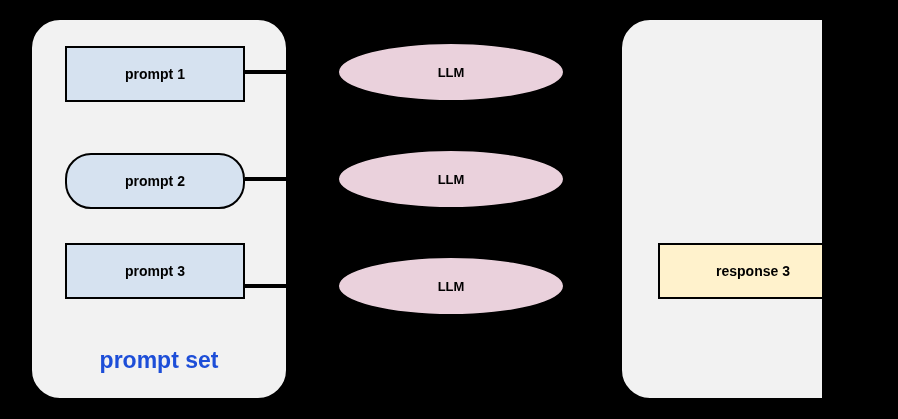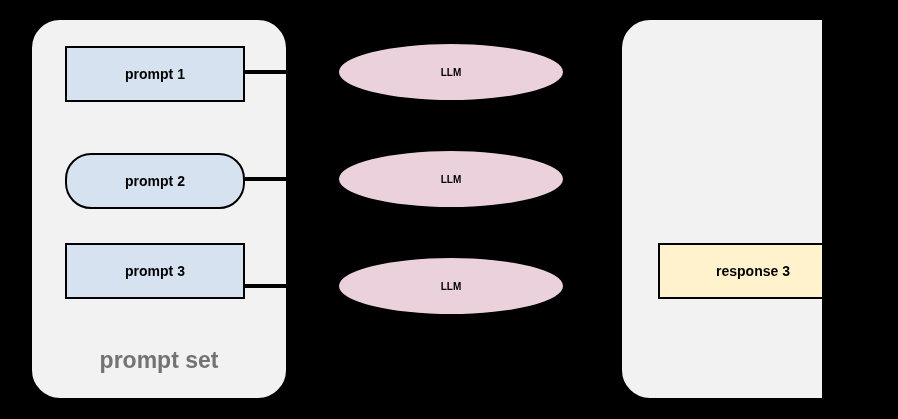--- a/index.html
+++ b/index.html
@@ -55,36 +55,36 @@
   .row-3 { top: 223px; }
 
   .set-title {
     position: absolute;
     bottom: 24px;
     left: 0;
     width: 100%;
     text-align: center;
     font-size: 23px;
     font-weight: 700;
-    color: #737373;
+    color: #1d4ed8;
   }
 
   .llm-ellipse {
     position: absolute;
     left: 337px;
     width: 228px;
     height: 60px;
     background: #ead1dc;
     border: 2px solid #000000;
     border-radius: 50%;
     box-sizing: border-box;
     display: flex;
     align-items: center;
     justify-content: center;
-    font-size: 10px;
+    font-size: 13px;
     font-weight: 700;
     color: #000000;
   }
   .e-row-1 { top: 42px; }
   .e-row-2 { top: 149px; }
   .e-row-3 { top: 256px; }
 
   .connector {
     position: absolute;
     height: 4px;

